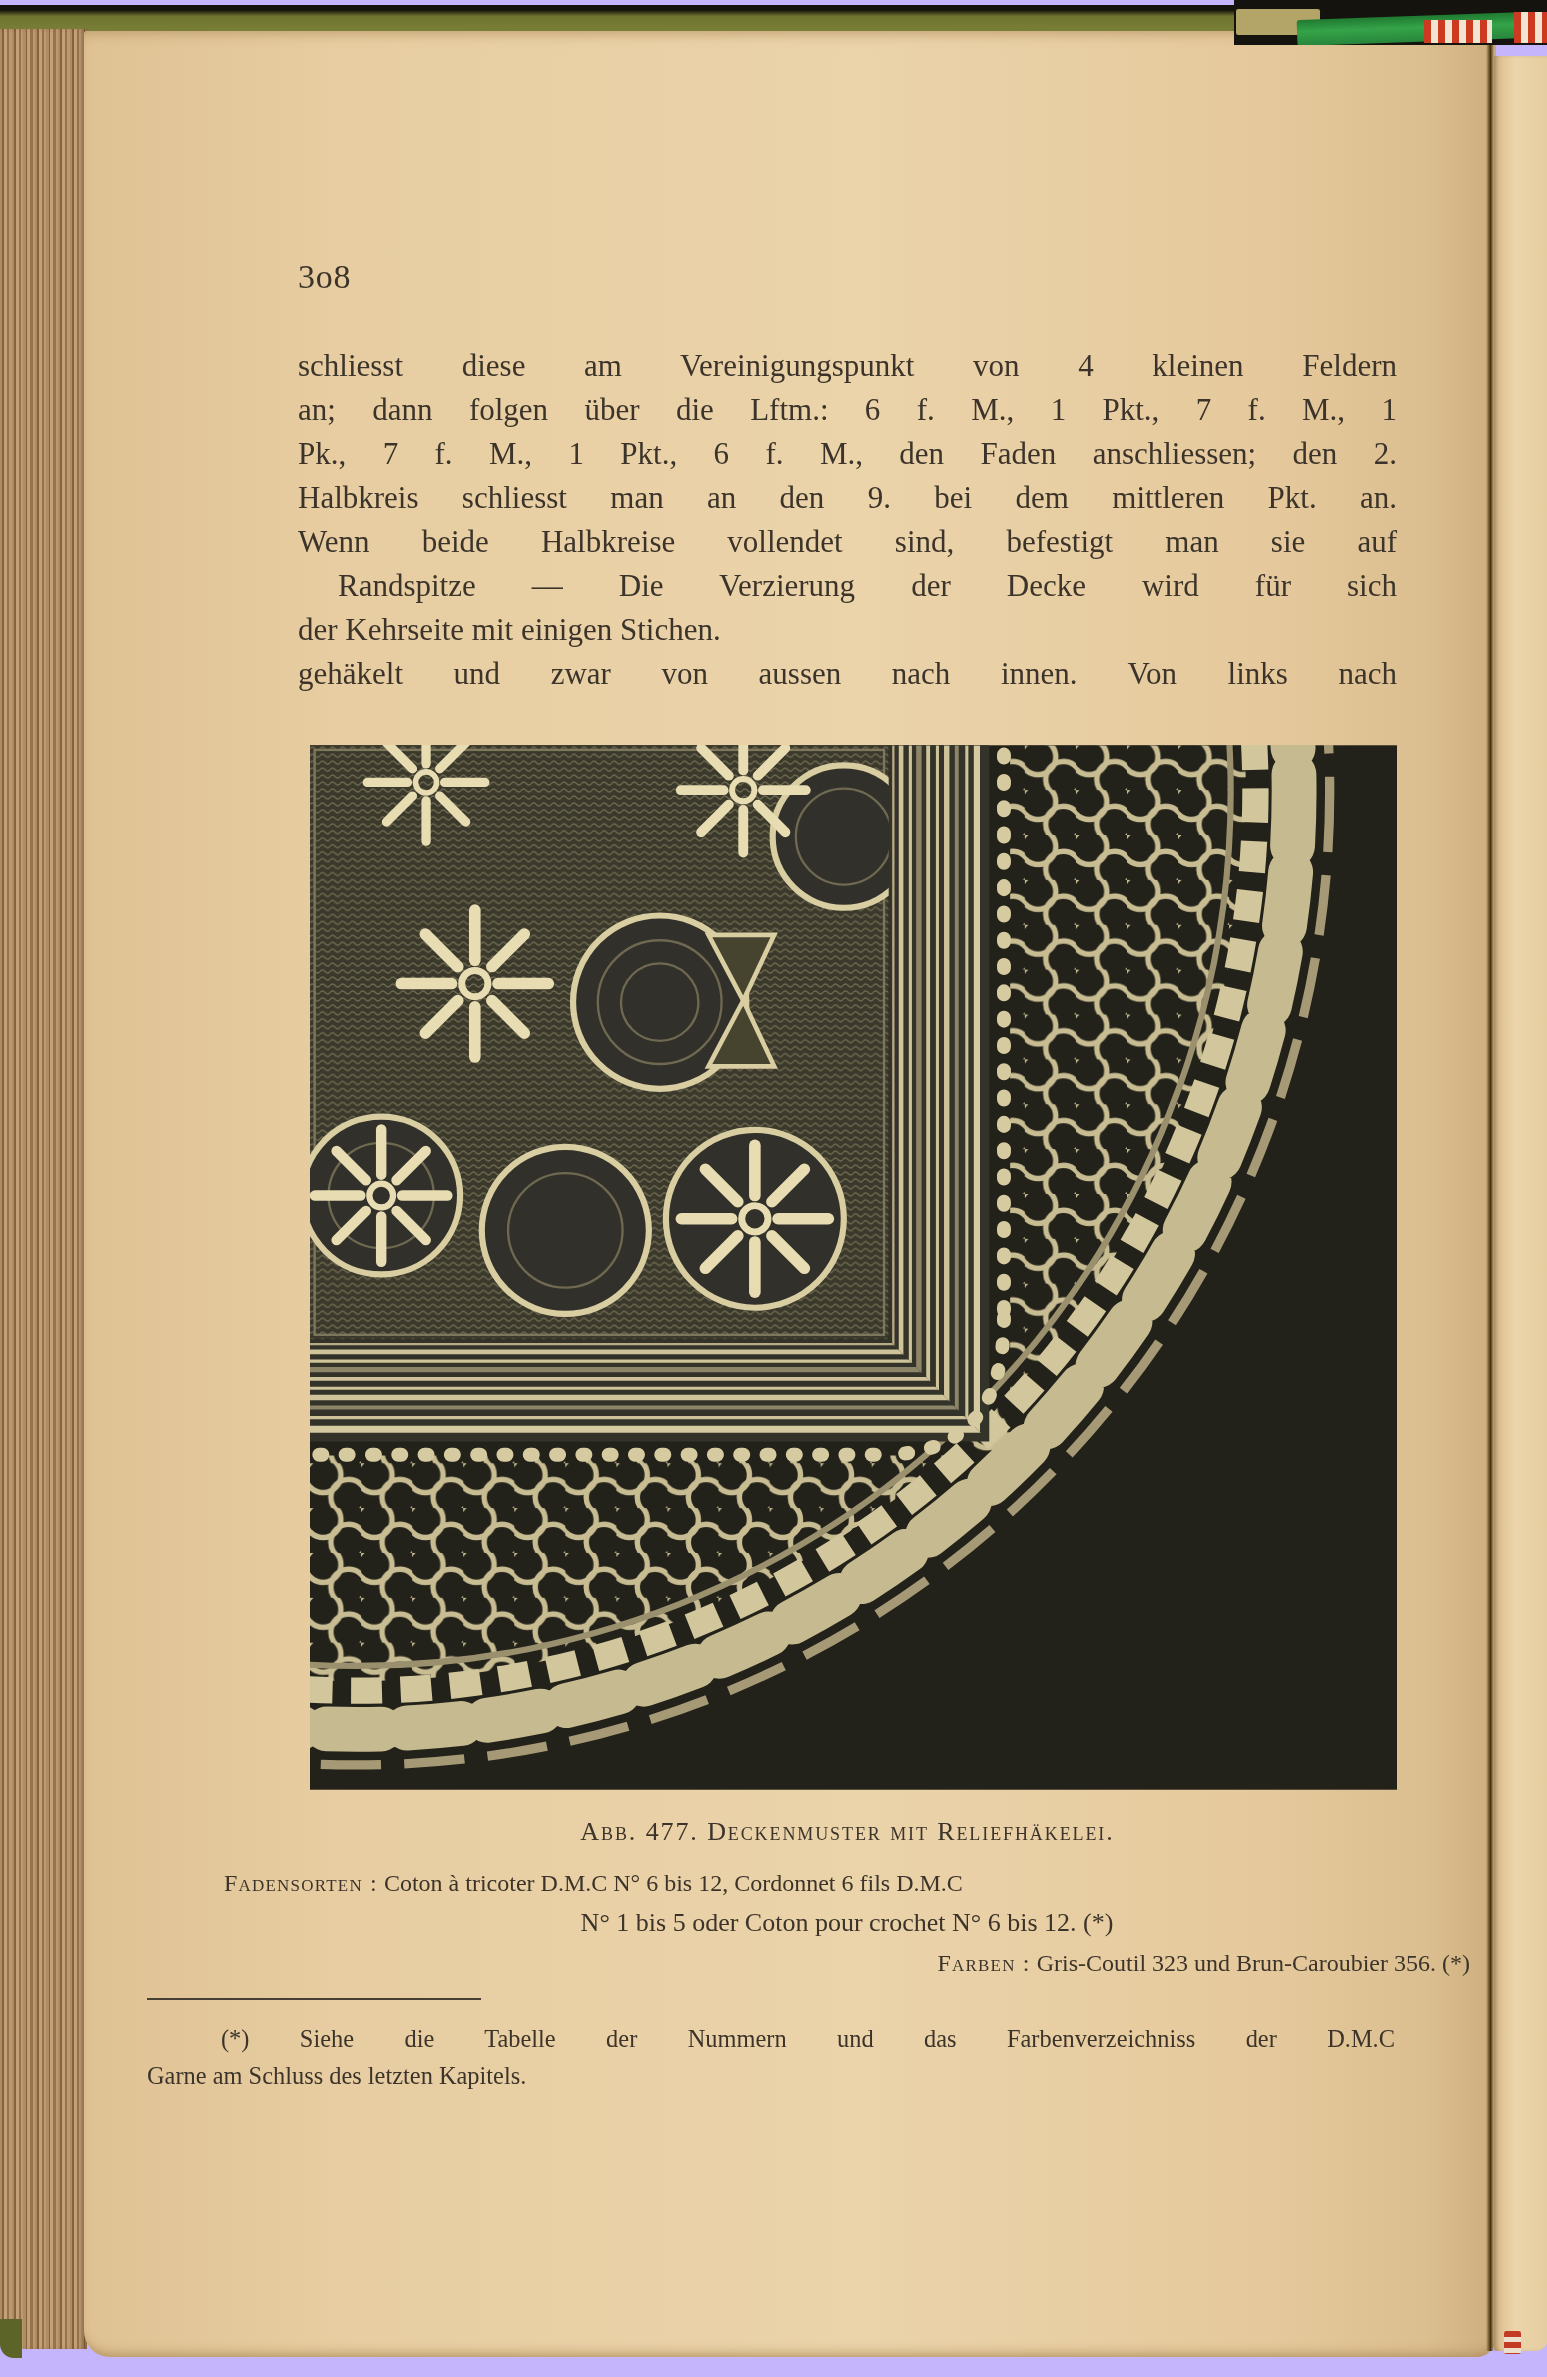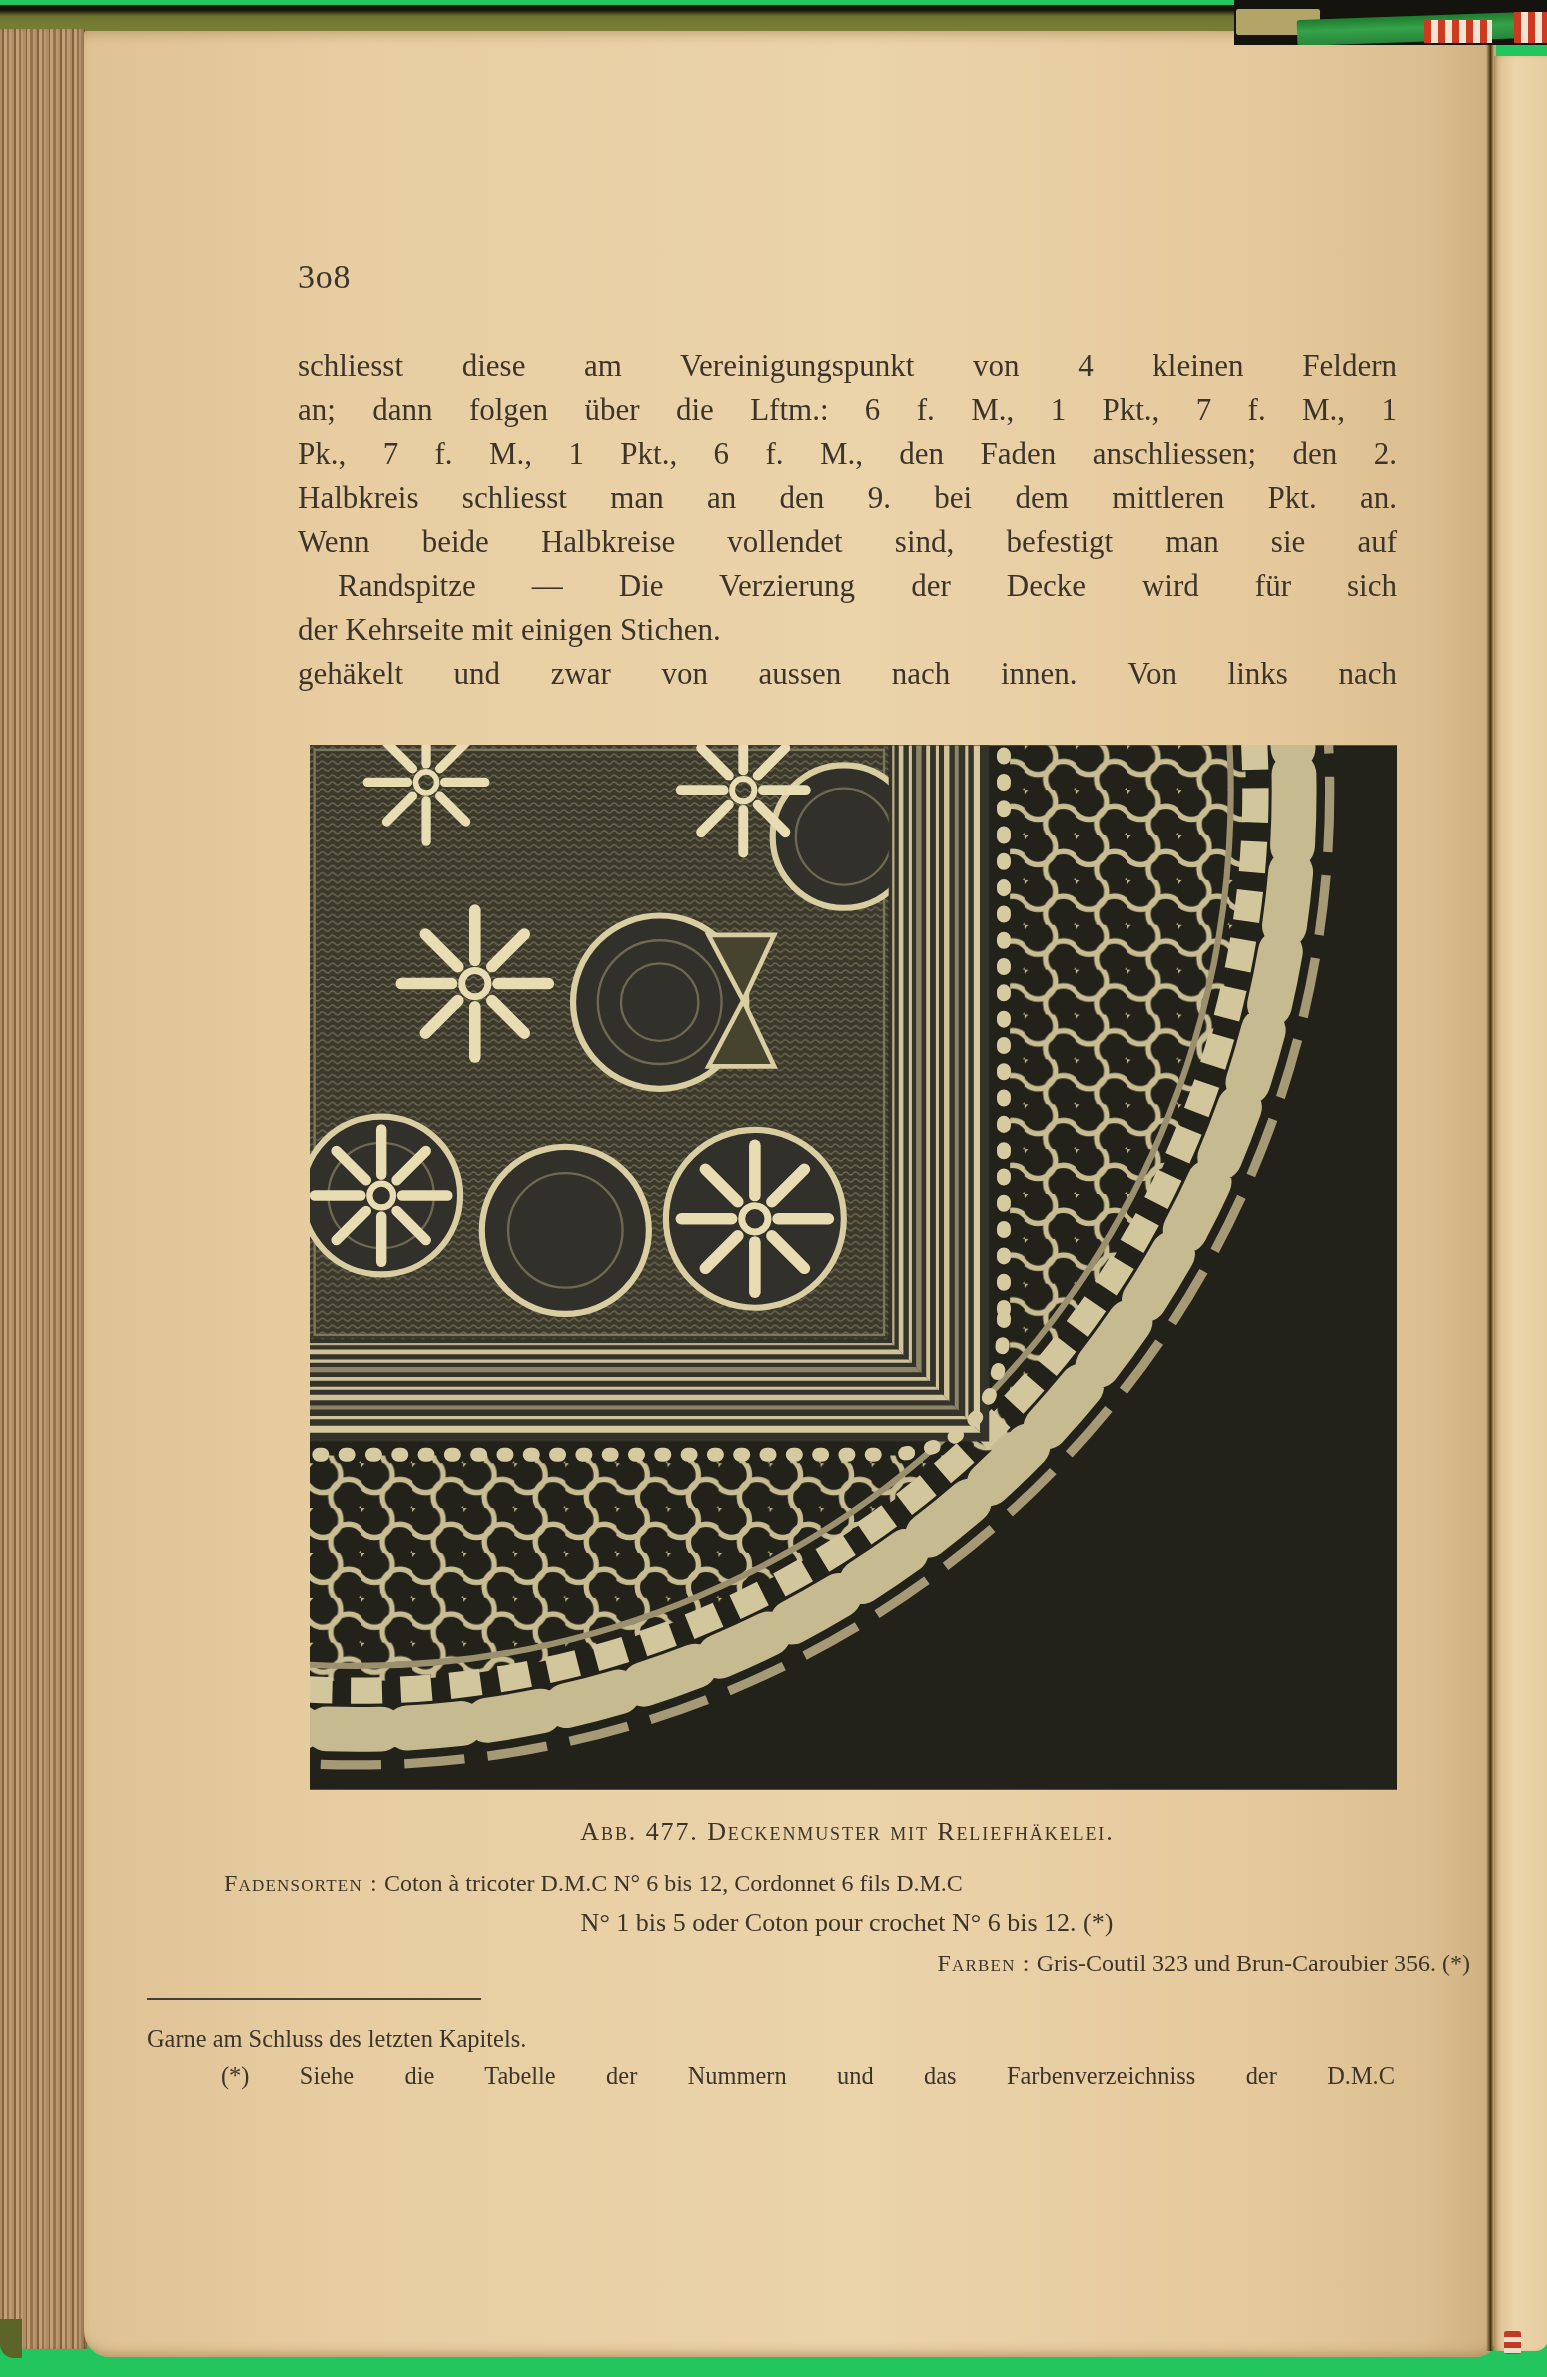--- a/index.html
+++ b/index.html
@@ -1,18 +1,18 @@
 <!DOCTYPE html>
 <html style="font-size:12.4px"><head>
 <meta charset="utf-8">
 <style>
   html,body{margin:0;padding:0;background:#0e0d09;}
   .stage{
     position:relative; width:1548px; height:2377px; overflow:hidden;
-    background:#22c55e;
+    background:#c4b5fd;
     font-family:"Liberation Serif", serif;
     color:#3c342a;
   }
   .abs{position:absolute;}
   
   .olive-band{left:0; top:4.6px; width:1299px; height:37px;
     background:linear-gradient(180deg,#141309 0 14%, #6e742f 30%, #7a7f38 70%, #8a8449 100%);}
   .cloth-strip{left:1234px; top:0; width:313px; height:45px; background:#15130d; overflow:hidden;}
   .khaki-patch{left:1.5px; top:9.3px; width:84px; height:26px; background:#b3a568; border-radius:2.3px;}
   .green-ribbon{left:63px; top:15.5px; width:232px; height:26px;
@@ -206,18 +206,18 @@
     <span>Coton à tricoter D.M.C N° 6 bis 12, Cordonnet 6 fils D.M.C</span>
   </div>
   <div class="abs materials-line-2">N° 1 bis 5 oder Coton pour crochet N° 6 bis 12. (*)</div>
   <div class="abs colors-line">
     <span class="sc">Farben :</span>
     <span>Gris-Coutil 323 und Brun-Caroubier 356. (*)</span>
   </div>
 
   <div class="abs footnote-rule"></div>
   <div class="abs footnote-block">
+    <div class="fn-line first">(*) Siehe die Tabelle der Nummern und das Farbenverzeichniss der D.M.C</div>
     <div class="fn-line">Garne am Schluss des letzten Kapitels.</div>
-    <div class="fn-line first">(*) Siehe die Tabelle der Nummern und das Farbenverzeichniss der D.M.C</div>
   </div>
 
 </div>
 
 
 </body></html>

